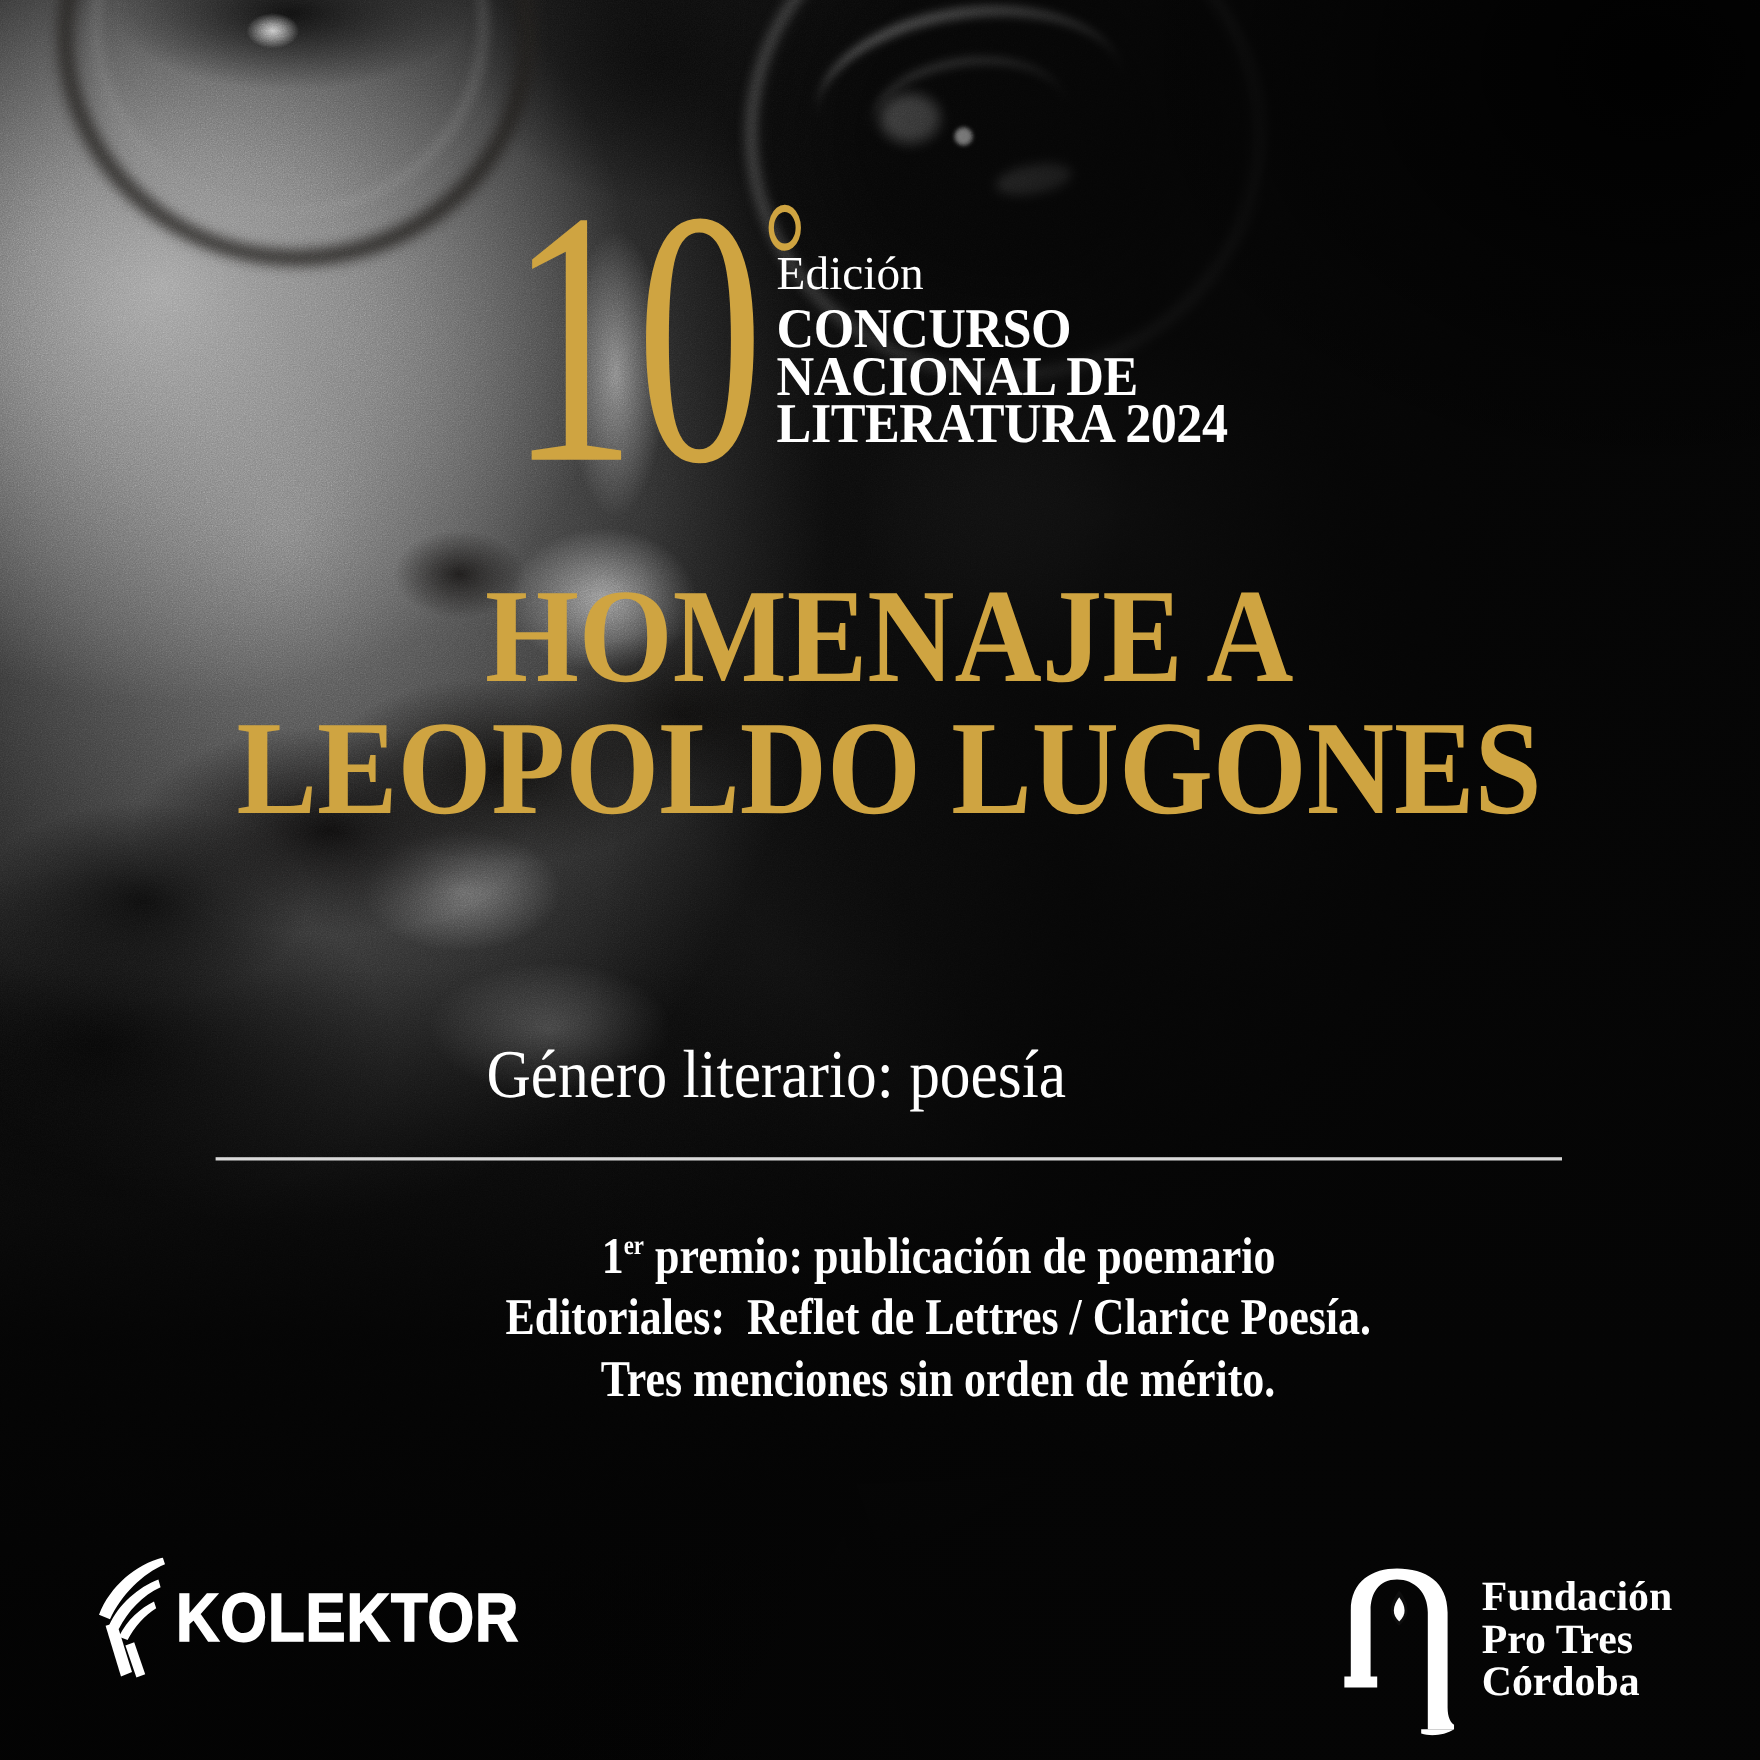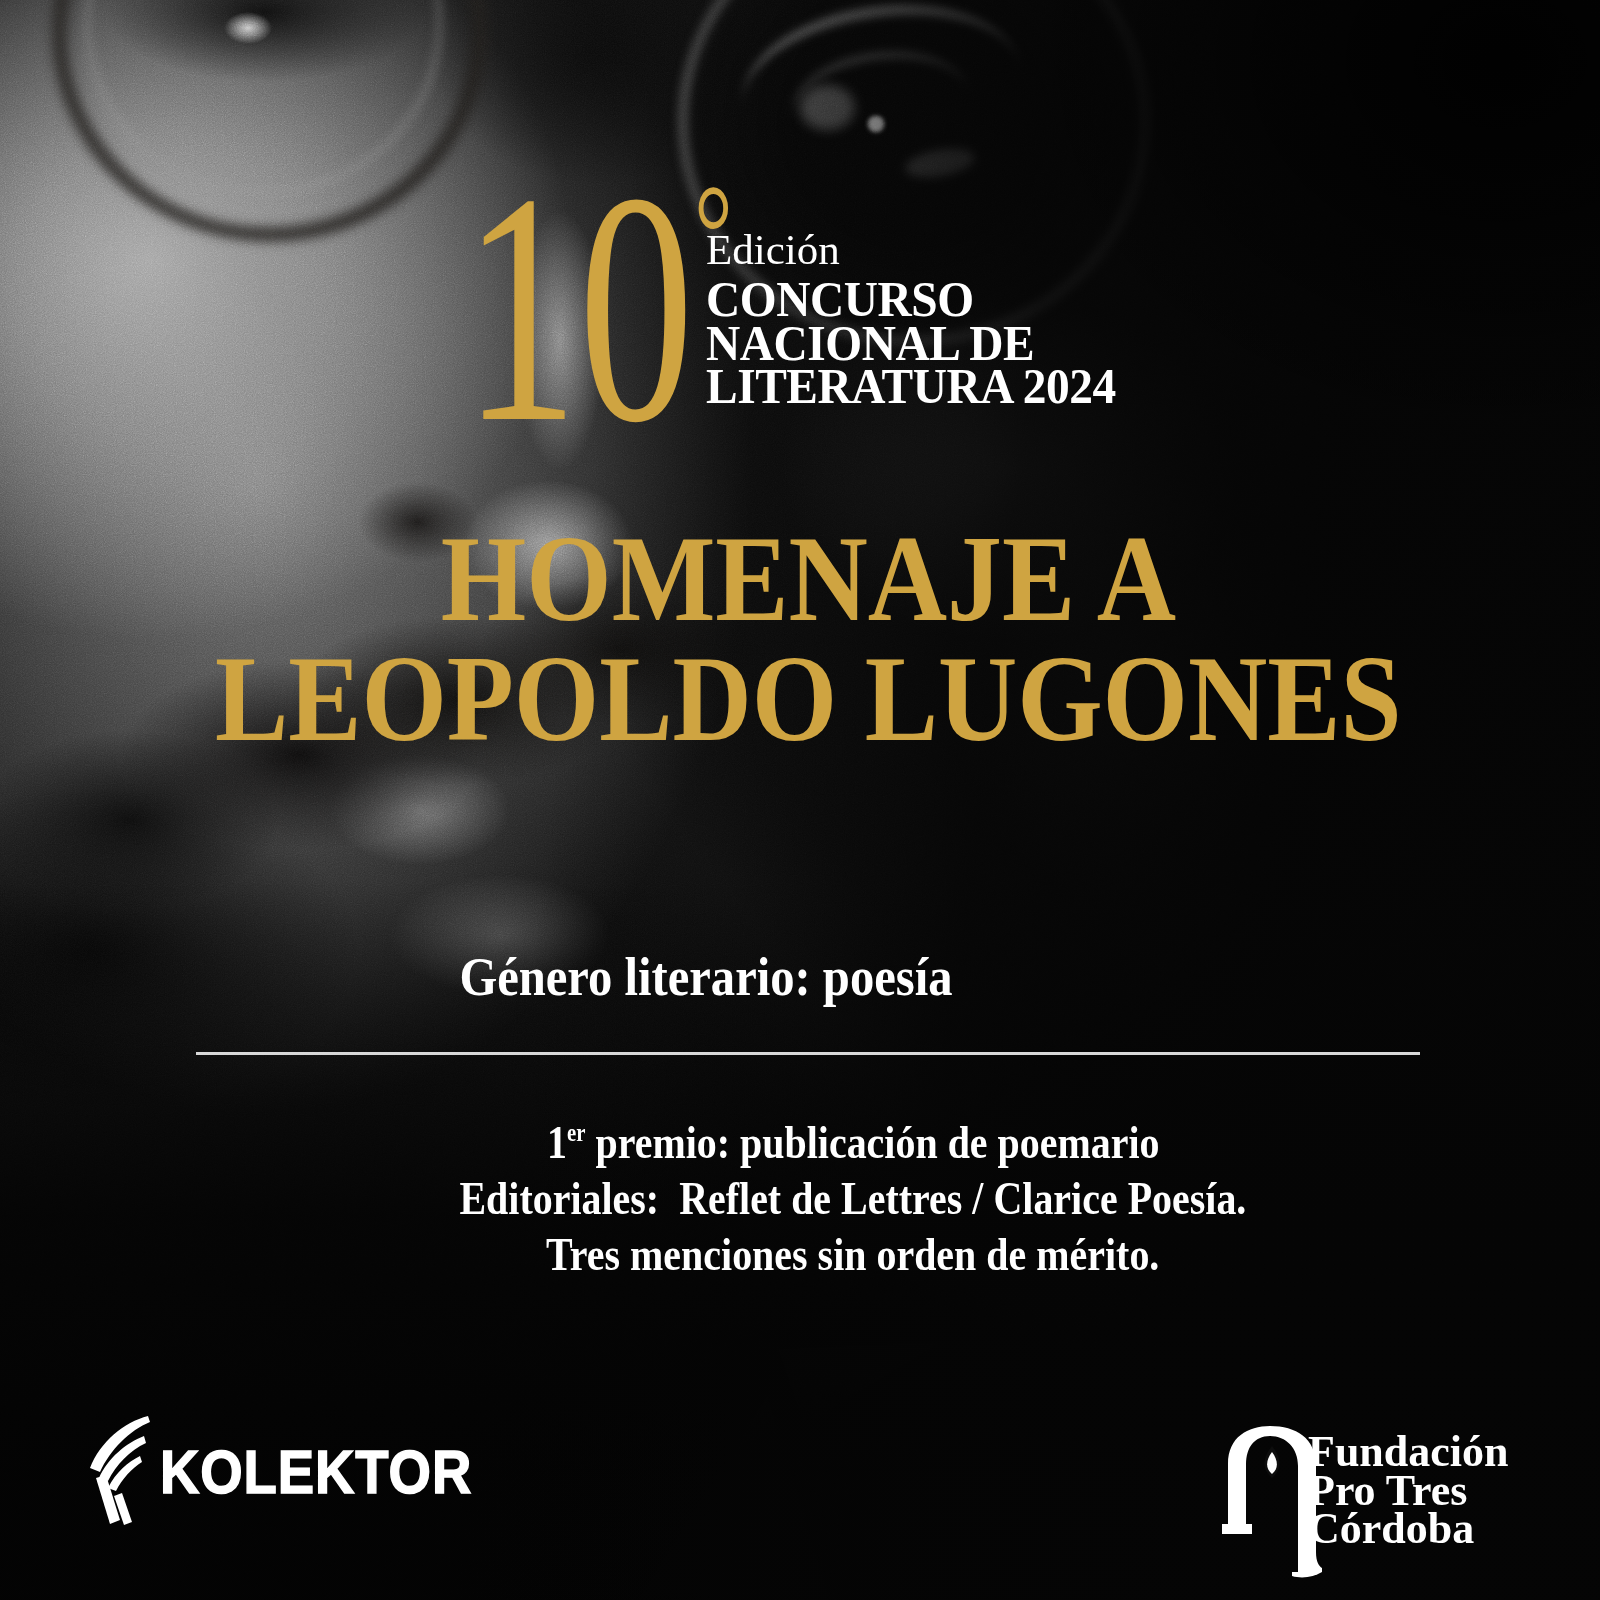--- a/index.html
+++ b/index.html
@@ -64,37 +64,37 @@
   .contest{
     position:absolute;left:706px;top:278px;font-size:51px;line-height:43.6px;font-weight:bold;
     transform:scaleX(.93);transform-origin:left top;letter-spacing:-0.5px;white-space:nowrap;
   }
   .homenaje{position:absolute;left:8px;top:519px;width:1600px;text-align:center;
     font-size:122px;line-height:120px;font-weight:bold;white-space:nowrap;}
   .homenaje .cond{display:inline-block;transform:scaleX(.90);transform-origin:center;}
   .anos{position:absolute;right:222px;top:768px;font-size:37px;line-height:37px;font-weight:bold;white-space:nowrap;}
   .anos .cond{display:inline-block;transform:scaleX(.90);transform-origin:right center;}
   .genero{position:absolute;left:0;top:946px;width:1412px;text-align:center;
-    font-size:54px;line-height:62px;font-weight:700;white-space:nowrap;}
+    font-size:62px;line-height:62px;font-weight:400;white-space:nowrap;}
   .genero .cond{display:inline-block;transform:scaleX(.90);transform-origin:center;}
   .divider{position:absolute;left:196px;top:1052px;width:1224px;height:3px;background:#D8D8D8;}
   .awards{position:absolute;left:53px;top:1105px;width:1600px;text-align:center;
     font-size:47px;line-height:56px;font-weight:bold;}
   .aw-line{white-space:pre;}
   .aw-line .cond{display:inline-block;transform:scaleX(.85);transform-origin:center;white-space:pre;}
   .aw-sup{font-size:0.52em;vertical-align:17px;}
   
   .klogo{position:absolute;left:86px;top:1416px;width:66px;height:112px;}
   .kword{
     position:absolute;left:160px;top:1441px;font-family:"Liberation Sans",sans-serif;
     font-size:62px;line-height:62px;font-weight:bold;letter-spacing:1px;
     transform:scaleX(.88);transform-origin:left top;-webkit-text-stroke:1.5px #fff;white-space:nowrap;
   }
   .plogo{position:absolute;left:1222px;top:1424px;width:100px;height:154px;}
-  .ptext{position:absolute;left:1308px;top:1433px;font-size:44px;line-height:38.6px;font-weight:bold;white-space:nowrap;}
+  .ptext{position:absolute;left:1347px;top:1433px;font-size:38px;line-height:38.6px;font-weight:bold;white-space:nowrap;}
 </style>
 </head>
 <body>
 
 <div class="poster">
 
   <div class="photo"></div>
   <div class="ph lens-l-outer"></div>
   <div class="ph lens-l-inner"></div>
   <div class="ph lens-r-outer"></div>

